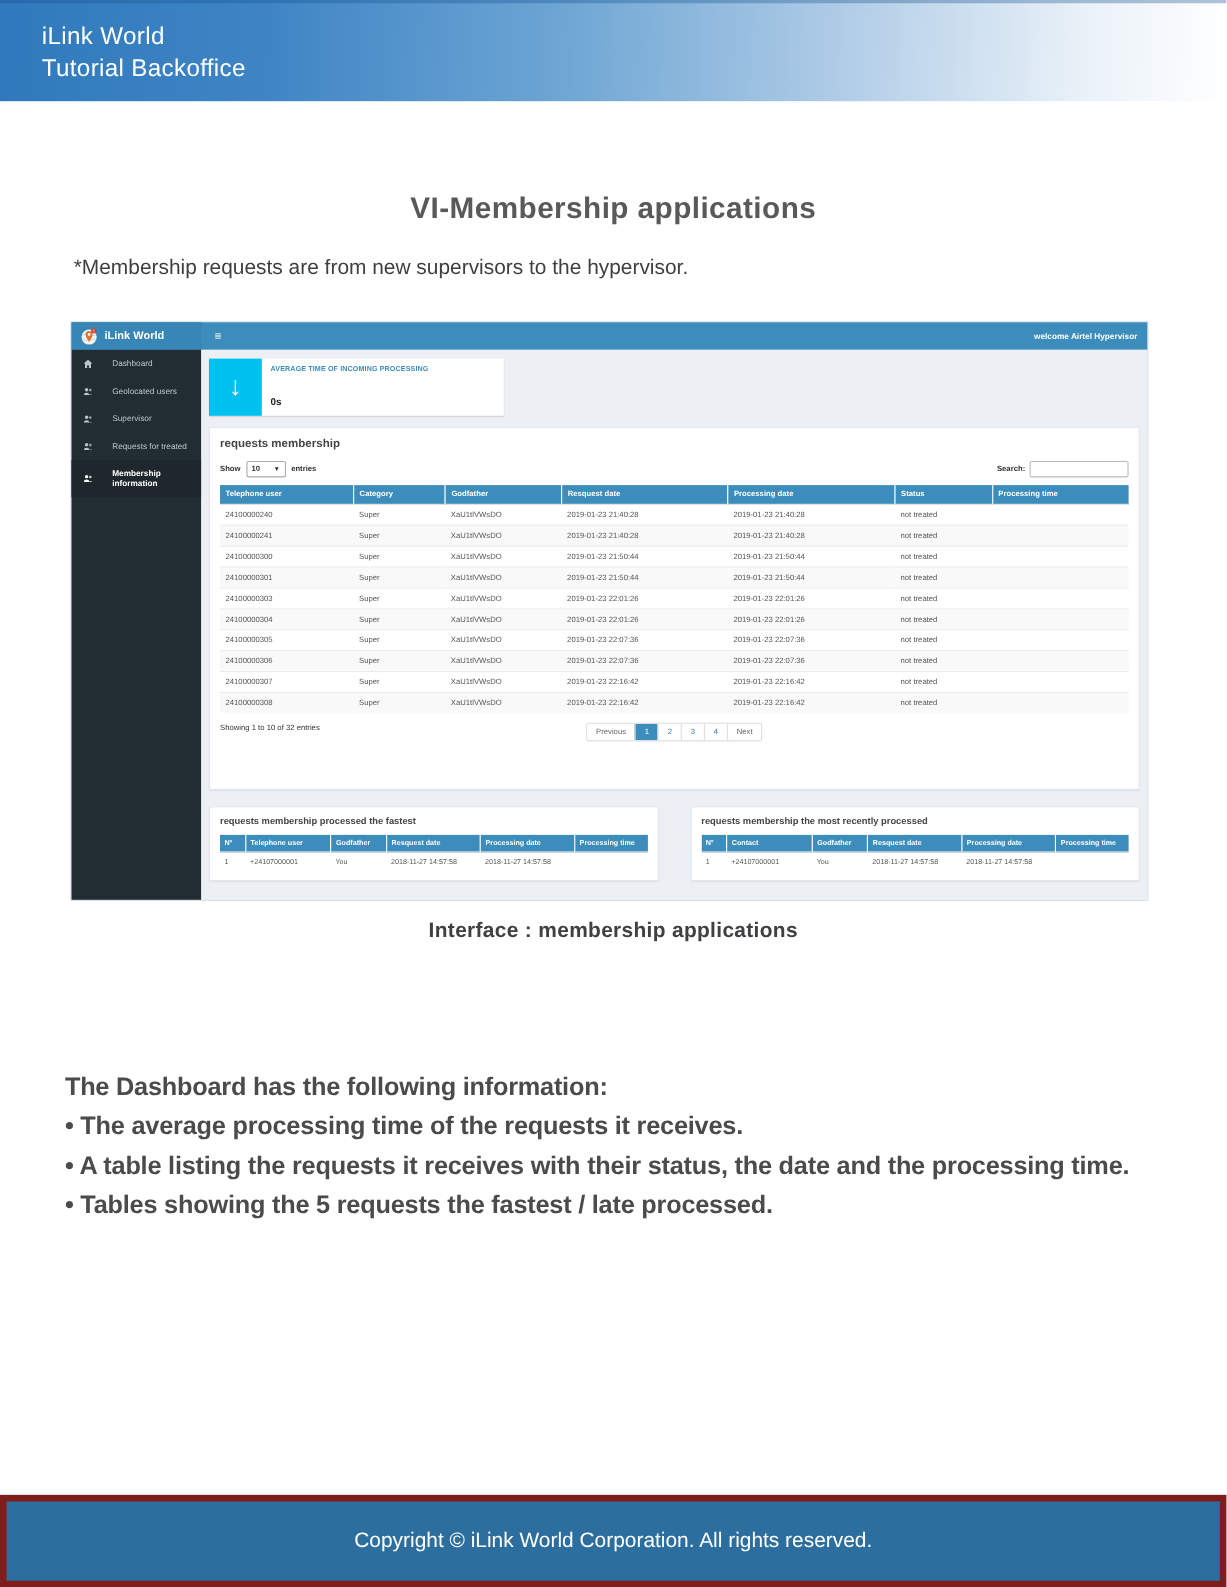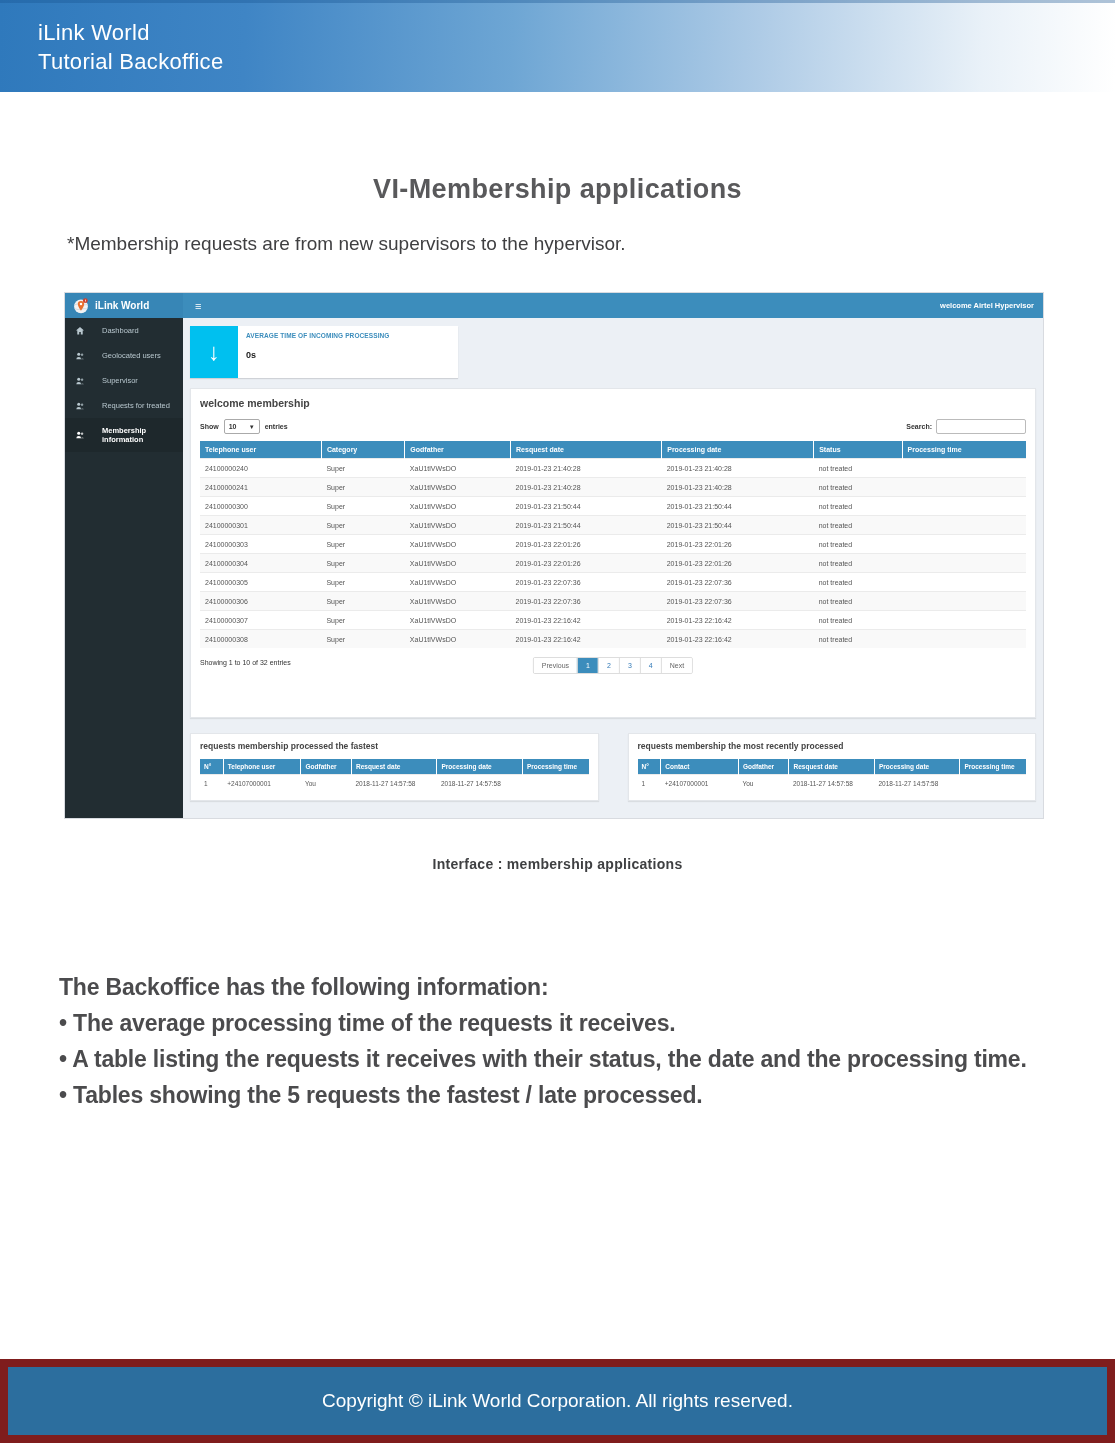--- a/index.html
+++ b/index.html
@@ -14,26 +14,26 @@
     position:absolute; top:0; left:0; width:1115px; height:92px;
     background:linear-gradient(92deg,#2f79bc 0%,#3f85c5 22%,#6ea6d4 46%,#aecbe6 68%,#e9f1f8 88%,#ffffff 100%);
     box-shadow:inset 0 3px 0 rgba(23,84,144,.35);
     color:#fff;
   }
   .doc-header .brand-lines { position:absolute; left:38px; top:18px; font-size:22px; line-height:29px; font-weight:400; letter-spacing:.3px; }
   .doc-title { position:absolute; top:174px; left:0; width:100%; text-align:center;
     font-size:27px; font-weight:bold; color:#59595b; letter-spacing:.4px; }
   .doc-subtitle { position:absolute; top:233px; left:67px; font-size:19px; color:#3f3f41; }
   .doc-caption { position:absolute; top:836px; left:0; width:100%; text-align:center;
-    font-size:14px; font-weight:bold; color:#3f4042; letter-spacing:.3px;margin-top:20px; }
+    font-size:19px; font-weight:bold; color:#3f4042; letter-spacing:.3px; }
   .doc-body { position:absolute; top:969px; left:59px; width:1010px;
     font-size:23px; font-weight:bold; color:#4b4b4d; line-height:36px; letter-spacing:-.2px; }
   .doc-footer {
     position:absolute; left:0; bottom:0; width:1115px; height:84px;
-    background:#2c6e9e; border:8px solid #7f1d1d;
+    background:#2c6e9e; border:6px solid #7f1d1d;
     display:flex; align-items:center; justify-content:center;
     color:#fff; font-size:19px; font-weight:400;
   }
   
   .shot { position:absolute; left:65px; top:293px; width:978px; height:525px;
     background:#ecf0f5; outline:1px solid #d8dbe0; font-family:"Liberation Sans", sans-serif; }
   .navbar { position:absolute; top:0; left:0; width:100%; height:25px; background:#3c8dbc; display:flex; align-items:center; }
   .navbar .logo { width:118px; height:25px; background:#3786b6; display:flex; align-items:center; gap:6px; padding-left:8px; }
   .navbar .logo .brand { color:#fff; font-size:10px; font-weight:bold; }
   .navbar .hamburger { color:#fff; font-size:11px; font-weight:bold; padding:0 12px; cursor:pointer; }
@@ -44,21 +44,21 @@
   .side-item svg { flex:0 0 auto; }
   .side-item.active { background:#1e282c; color:#fff; font-weight:bold; }
   .content { position:absolute; top:25px; left:118px; right:0; bottom:0; background:#ecf0f5; }
   
   .infobox { position:absolute; left:7px; top:8px; width:268px; height:52px; background:#fff;
     box-shadow:0 1px 1px rgba(0,0,0,.12); display:flex; }
   .infobox .ib-icon { width:48px; background:#00c0ef; color:#fff; display:flex; align-items:center; justify-content:center;
     font-size:24px; font-weight:bold; }
   .infobox .ib-text { padding:6px 8px; }
   .infobox .ib-label { font-size:6.5px; font-weight:bold; color:#3c8dbc; letter-spacing:.1px; }
-  .infobox .ib-value { font-size:9px; font-weight:bold; color:#222; margin-top:11px; }
+  .infobox .ib-value { font-size:9px; font-weight:bold; color:#222; margin-top:21px; }
   
   .panel { position:absolute; left:7px; top:70px; width:846px; height:330px; background:#fff;
     border:1px solid #e3e6ea; box-shadow:0 1px 1px rgba(0,0,0,.08); padding:8px 9px; }
   .panel-title { font-size:10.5px; color:#444; font-weight:600; }
   .controls { margin-top:10px; display:flex; align-items:center; font-size:7px; font-weight:bold; color:#333; }
   .entries-select { display:inline-flex; align-items:center; justify-content:space-between;
     width:36px; height:15px; margin:0 5px; padding:0 4px; border:1px solid #aaa; border-radius:2px;
     background:#fff; font-size:7px; color:#333; cursor:pointer; }
   .entries-select .chev { font-size:6px; color:#333; }
   .search-wrap { margin-left:auto; display:flex; align-items:center; gap:4px; }
@@ -187,21 +187,21 @@
 
     <div class="infobox">
       <div class="ib-icon">↓</div>
       <div class="ib-text">
         <div class="ib-label">AVERAGE TIME OF INCOMING PROCESSING</div>
         <div class="ib-value">0s</div>
       </div>
     </div>
 
     <div class="panel">
-      <div class="panel-title">welcome membership</div>
+      <div class="panel-title">requests membership</div>
 
       <div class="controls">
         <span>Show</span>
         <span class="entries-select">
           <span>10</span>
           <span class="chev">▼</span>
         </span>
         <span>entries</span>
         <span class="search-wrap">
           <span>Search:</span>
@@ -380,21 +380,21 @@
         </table>
       </div>
     </div>
 
   </div>
 </div>
 
 <div class="doc-caption">Interface : membership applications</div>
 
 <div class="doc-body">
-  <div>The Backoffice has the following information:</div>
+  <div>The Dashboard has the following information:</div>
   <div>• The average processing time of the requests it receives.</div>
   <div>• A table listing the requests it receives with their status, the date and the processing time.</div>
   <div>• Tables showing the 5 requests the fastest / late processed.</div>
 </div>
 
 <div class="doc-footer">
   <span>Copyright © iLink World Corporation. All rights reserved.</span>
 </div>
 
 </body></html>

